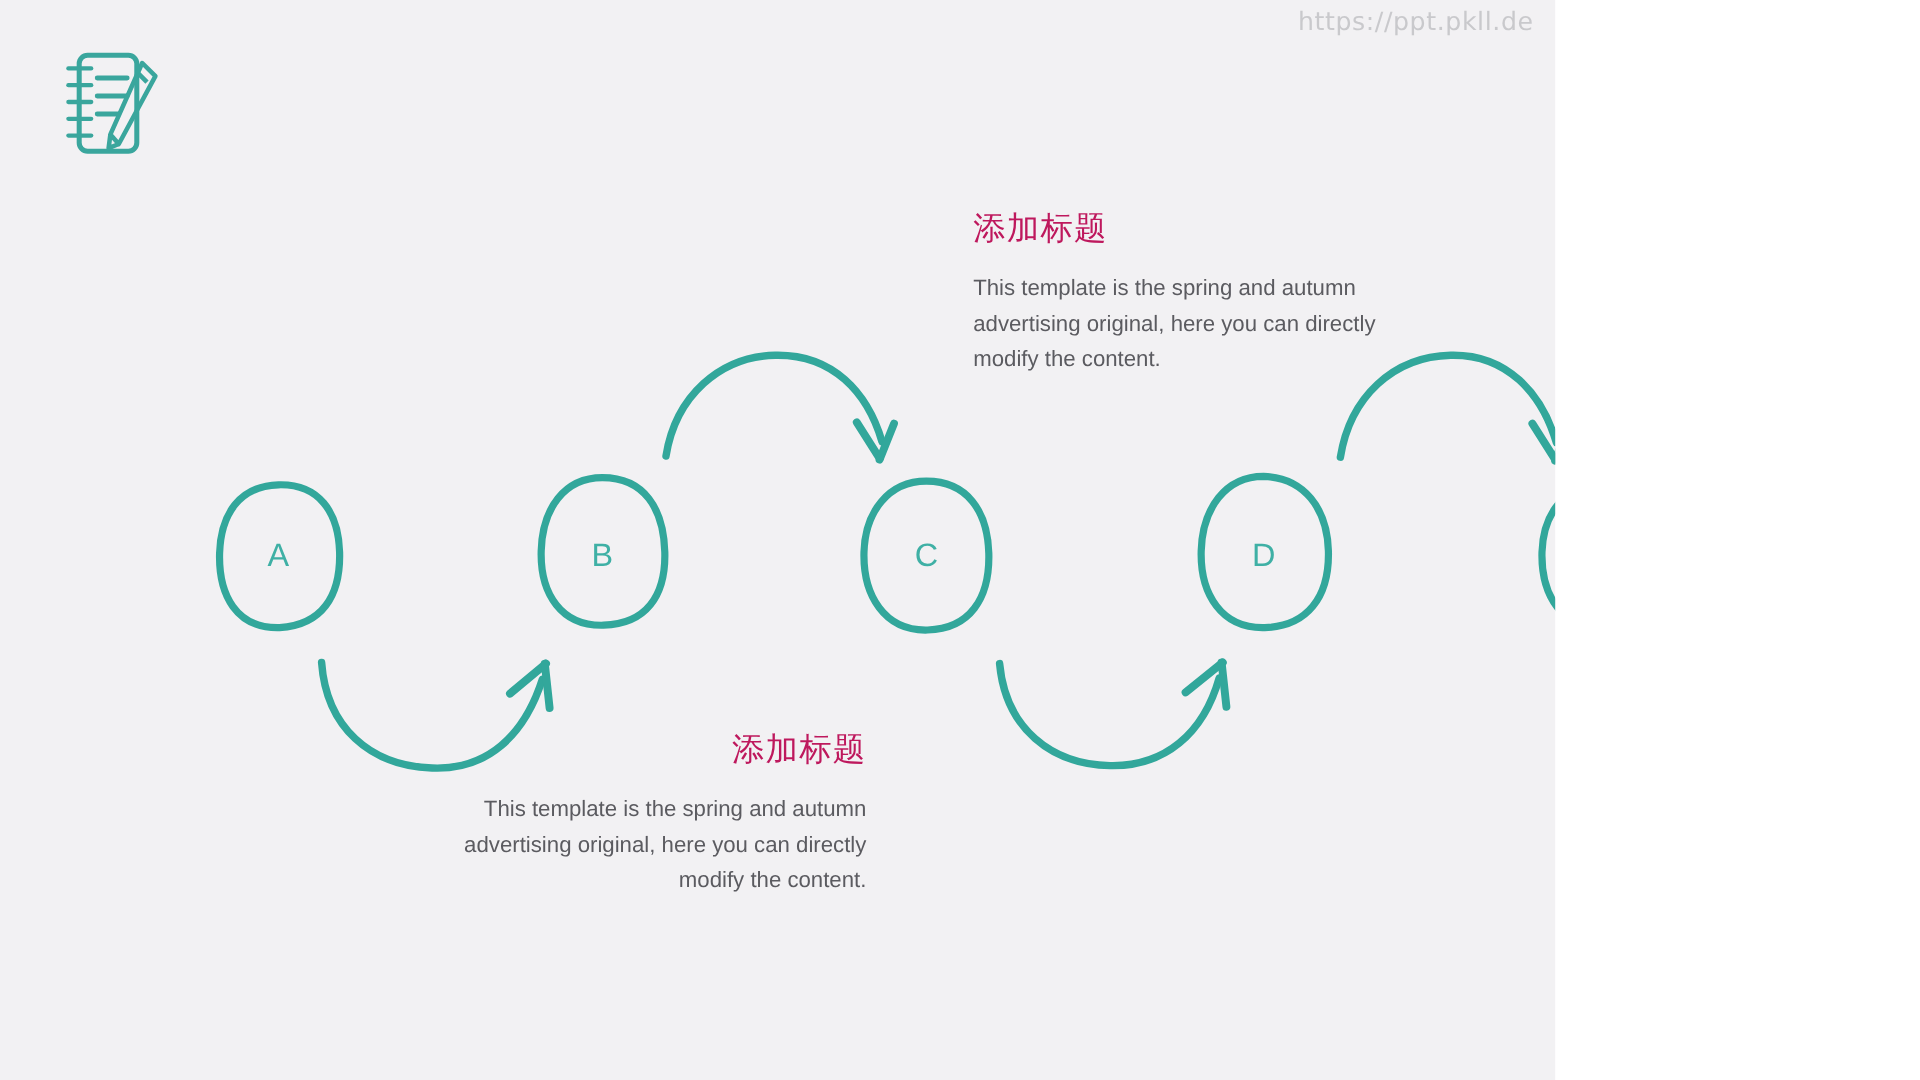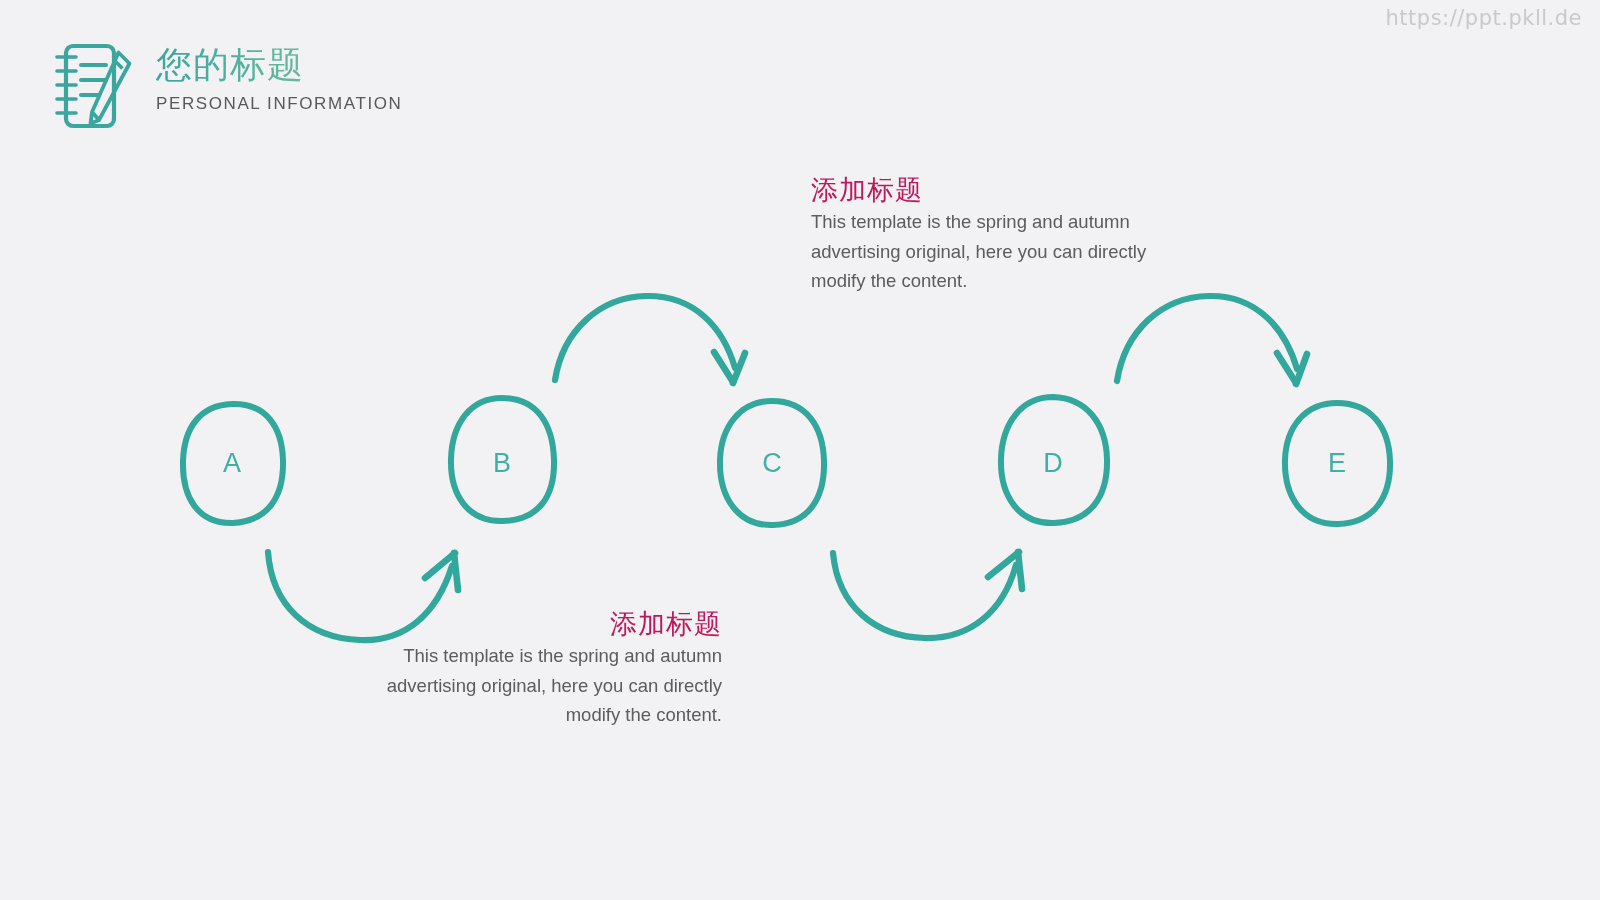--- a/index.html
+++ b/index.html
@@ -2,21 +2,21 @@
 <html><head>
 <meta charset="utf-8">
 <style>
   html, body {
     margin: 0;
     padding: 0;
     background: #ffffff;
   }
   #slide {
     position: relative;
-    width: 1600px;
+    width: 1296px;
     height: 900px;
     background: #f2f1f3;
     overflow: hidden;
     font-family: "Liberation Sans", sans-serif;
   }
 
   
   #watermark {
     position: absolute;
     top: 6px;
@@ -91,21 +91,21 @@
 
   
   .caption-title {
     font-size: 27px;
     color: #be185d;
     letter-spacing: 1px;
     font-family: "Liberation Sans", sans-serif;
     line-height: 1.2;
   }
   .caption-body {
-    margin-top: 1px;
+    margin-top: 19px;
     font-size: 18.5px;
     line-height: 1.58;
     color: #5b5b60;
     font-family: "Liberation Sans", sans-serif;
   }
   #caption-top {
     position: absolute;
     left: 811px;
     top: 174px;
     width: 345px;
@@ -141,24 +141,20 @@
       <path d="M29 27 H54" stroke="#3aa69d" stroke-width="4" stroke-linecap="round" fill="none"></path>
       <path d="M29 42 H54" stroke="#3aa69d" stroke-width="4" stroke-linecap="round" fill="none"></path>
       <path d="M29 57 H47" stroke="#3aa69d" stroke-width="4" stroke-linecap="round" fill="none"></path>
 
       <g stroke="#3aa69d" stroke-width="3.8" fill="none" stroke-linejoin="round">
         <path d="M66.5 14.5 L77.5 25.5 L47 82 L40 74 Z"></path>
         <path d="M40 74 L38.5 85.5 L47 82"></path>
         <path d="M63 23 L70.5 30.5"></path>
       </g>
     </svg>
-    <div id="header-text">
-      <div id="header-title">您的标题</div>
-      <div id="header-subtitle">PERSONAL INFORMATION</div>
-    </div>
   </div>
 
   <svg id="diagram" viewBox="0 0 1600 900">
 
     <g fill="none" stroke="#32a79b" stroke-width="6" stroke-linecap="round" stroke-linejoin="round">
       <path d="M232 404
                C266 403 282 427 283 460
                C284 497 268 521 233 523
                C197 524 182 496 183 461
                C184 428 200 405 232 404 Z"></path>

